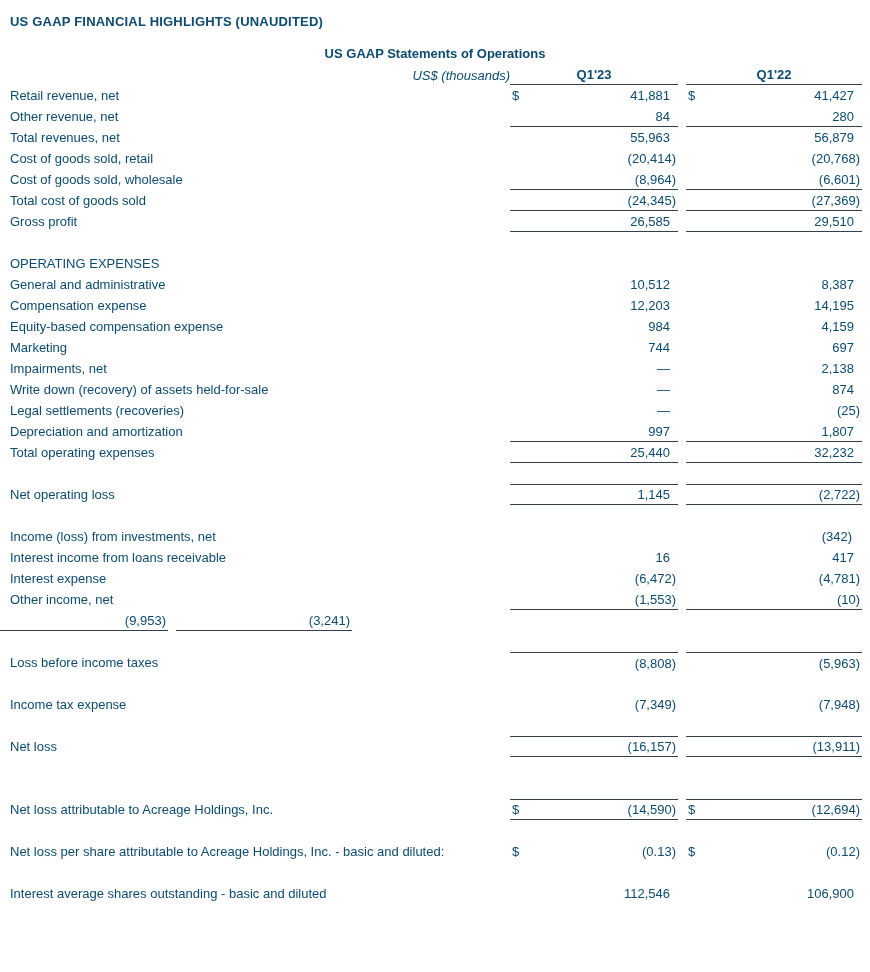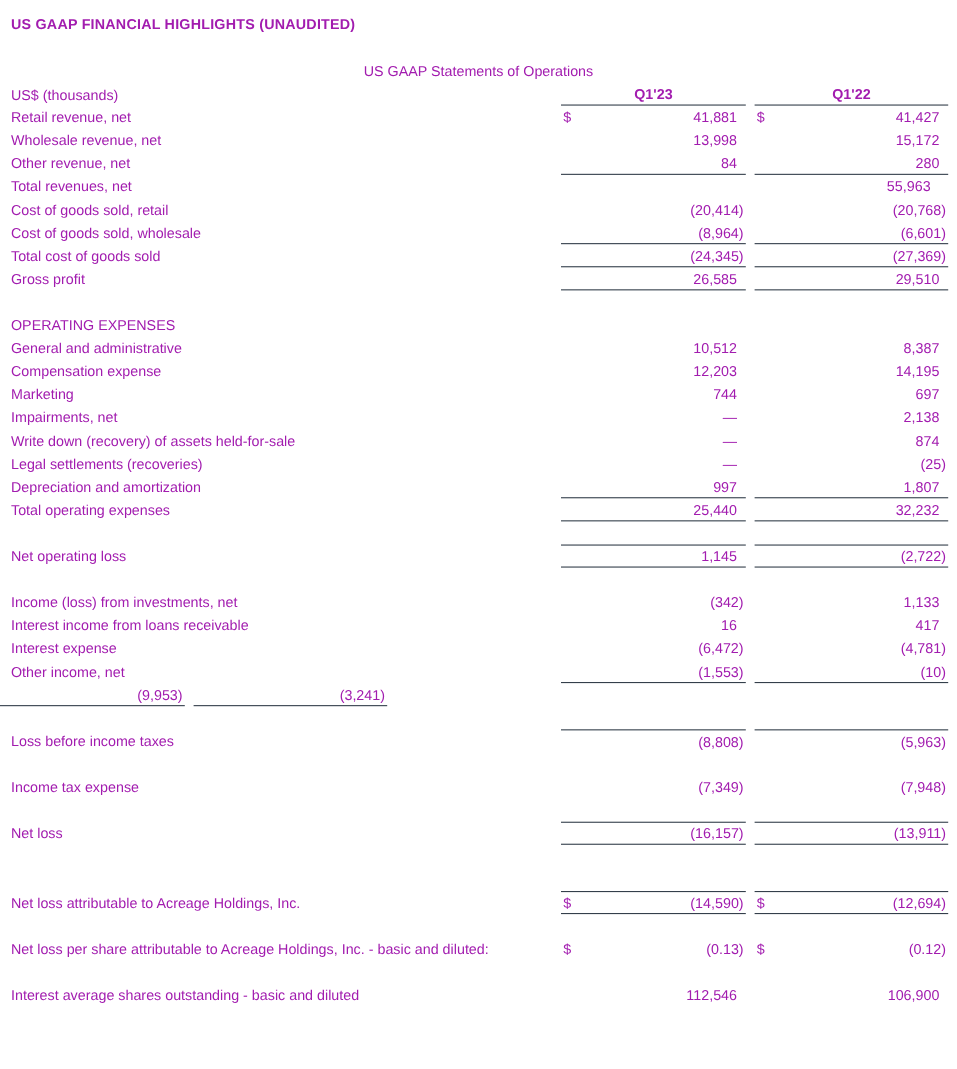--- a/index.html
+++ b/index.html
@@ -7,32 +7,32 @@
     padding: 0;
     background: #ffffff;
   }
   .page {
     position: relative;
     width: 870px;
     height: 972px;
     background: #ffffff;
     font-family: "Liberation Sans", sans-serif;
     font-size: 13px;
-    color: #a21caf;
+    color: #0c4a6e;
     overflow: hidden;
   }
   .doc-title {
     padding: 14px 0 0 10px;
     font-weight: 700;
     letter-spacing: 0.2px;
   }
   .table-title {
-    margin-top: 28px;
+    margin-top: 17px;
     text-align: center;
-    font-weight: 400;
+    font-weight: 700;
   }
   
   .row, .hdr-row {
     display: flex;
     align-items: center;
     height: 21px;
   }
   .hdr-row {
     margin-top: 4px;
     height: 20px;
@@ -41,20 +41,22 @@
     height: 21px;
   }
   .lbl {
     flex: 1 1 auto;
     padding-left: 10px;
     white-space: nowrap;
     overflow: hidden;
     align-self: center;
   }
   .unit {
+    font-style: italic;
+    text-align: right;
   }
   .val {
     flex: 0 0 auto;
     display: flex;
     justify-content: space-between;
     align-items: center;
     align-self: stretch;
     padding-left: 2px;
     padding-right: 2px;
     box-sizing: border-box;
@@ -95,52 +97,43 @@
           <div class="num pp">41,881</div>
         </div>
         <div class="gap"></div>
         <div class="val c2">
           <div class="cur">$</div>
           <div class="num pp">41,427</div>
         </div>
         <div class="rmargin"></div>
       </div>
       <div class="row">
-        <div class="lbl">Wholesale revenue, net</div>
-        <div class="val c1">
-          <div class="cur"></div>
-          <div class="num pp">13,998</div>
-        </div>
-        <div class="gap"></div>
-        <div class="val c2">
-          <div class="cur"></div>
-          <div class="num pp">15,172</div>
-        </div>
-        <div class="rmargin"></div>
-      </div>
-      <div class="row">
         <div class="lbl">Other revenue, net</div>
         <div class="val c1 rb">
           <div class="cur"></div>
           <div class="num pp">84</div>
         </div>
         <div class="gap"></div>
         <div class="val c2 rb">
           <div class="cur"></div>
           <div class="num pp">280</div>
         </div>
         <div class="rmargin"></div>
       </div>
       <div class="row bold">
         <div class="lbl">Total revenues, net</div>
         <div class="val c1">
           <div class="cur"></div>
           <div class="num pp">55,963</div>
         </div>
         <div class="gap"></div>
+        <div class="val c2">
+          <div class="cur"></div>
+          <div class="num pp">56,879</div>
+        </div>
         <div class="rmargin"></div>
       </div>
       <div class="row">
         <div class="lbl">Cost of goods sold, retail</div>
         <div class="val c1">
           <div class="cur"></div>
           <div class="num">(20,414)</div>
         </div>
         <div class="gap"></div>
         <div class="val c2">
@@ -218,20 +211,33 @@
       <div class="row">
         <div class="lbl">Compensation expense</div>
         <div class="val c1">
           <div class="cur"></div>
           <div class="num pp">12,203</div>
         </div>
         <div class="gap"></div>
         <div class="val c2">
           <div class="cur"></div>
           <div class="num pp">14,195</div>
+        </div>
+        <div class="rmargin"></div>
+      </div>
+      <div class="row">
+        <div class="lbl">Equity-based compensation expense</div>
+        <div class="val c1">
+          <div class="cur"></div>
+          <div class="num pp">984</div>
+        </div>
+        <div class="gap"></div>
+        <div class="val c2">
+          <div class="cur"></div>
+          <div class="num pp">4,159</div>
         </div>
         <div class="rmargin"></div>
       </div>
       <div class="row">
         <div class="lbl">Marketing</div>
         <div class="val c1">
           <div class="cur"></div>
           <div class="num pp">744</div>
         </div>
         <div class="gap"></div>
@@ -321,24 +327,20 @@
         <div class="rmargin"></div>
       </div>
       <div class="spacer"></div>
       <div class="row">
         <div class="lbl">Income (loss) from investments, net</div>
         <div class="val c1">
           <div class="cur"></div>
           <div class="num">(342)</div>
         </div>
         <div class="gap"></div>
-        <div class="val c2">
-          <div class="cur"></div>
-          <div class="num pp">1,133</div>
-        </div>
         <div class="rmargin"></div>
       </div>
       <div class="row">
         <div class="lbl">Interest income from loans receivable</div>
         <div class="val c1">
           <div class="cur"></div>
           <div class="num pp">16</div>
         </div>
         <div class="gap"></div>
         <div class="val c2">

